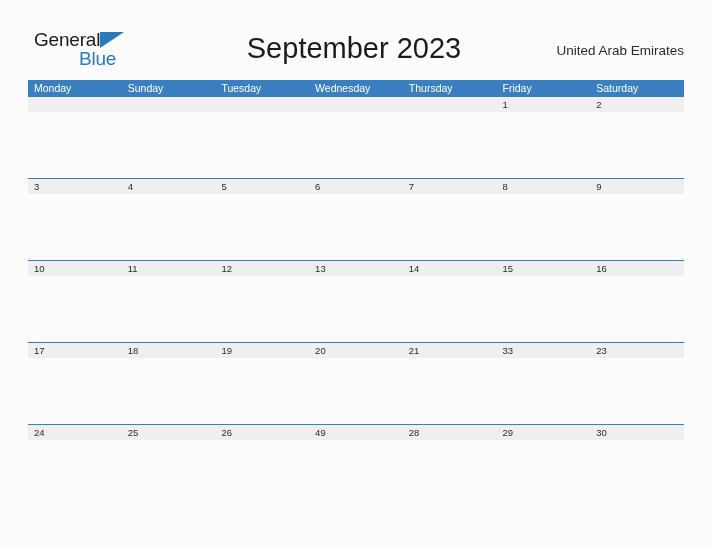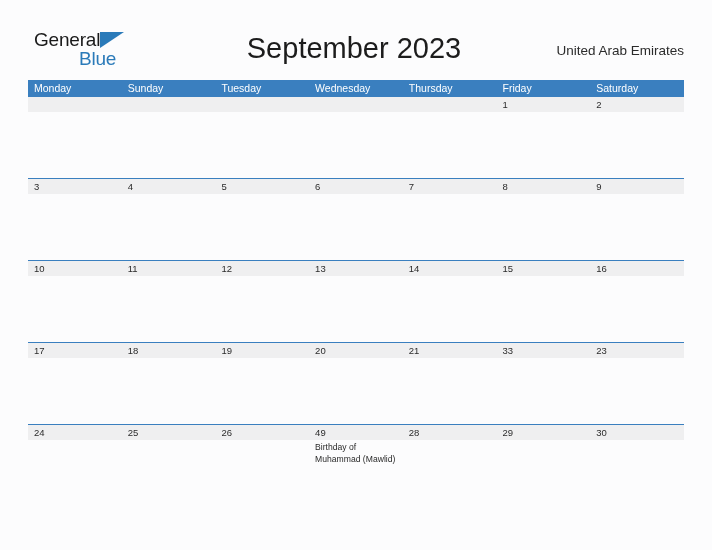--- a/index.html
+++ b/index.html
@@ -278,21 +278,20 @@
         <div class="daynum">26</div>
         <div class="daynum">49</div>
         <div class="daynum">28</div>
         <div class="daynum">29</div>
         <div class="daynum">30</div>
       </div>
       <div class="event-row">
         <div class="event-cell"></div>
         <div class="event-cell"></div>
         <div class="event-cell"></div>
-        <div class="event-cell">Birthday of Muhammad (Mawlid)</div>
         <div class="event-cell"></div>
         <div class="event-cell"></div>
         <div class="event-cell"></div>
       </div>
     </div>
 
   </div>
 </div>
 
 </body></html>

